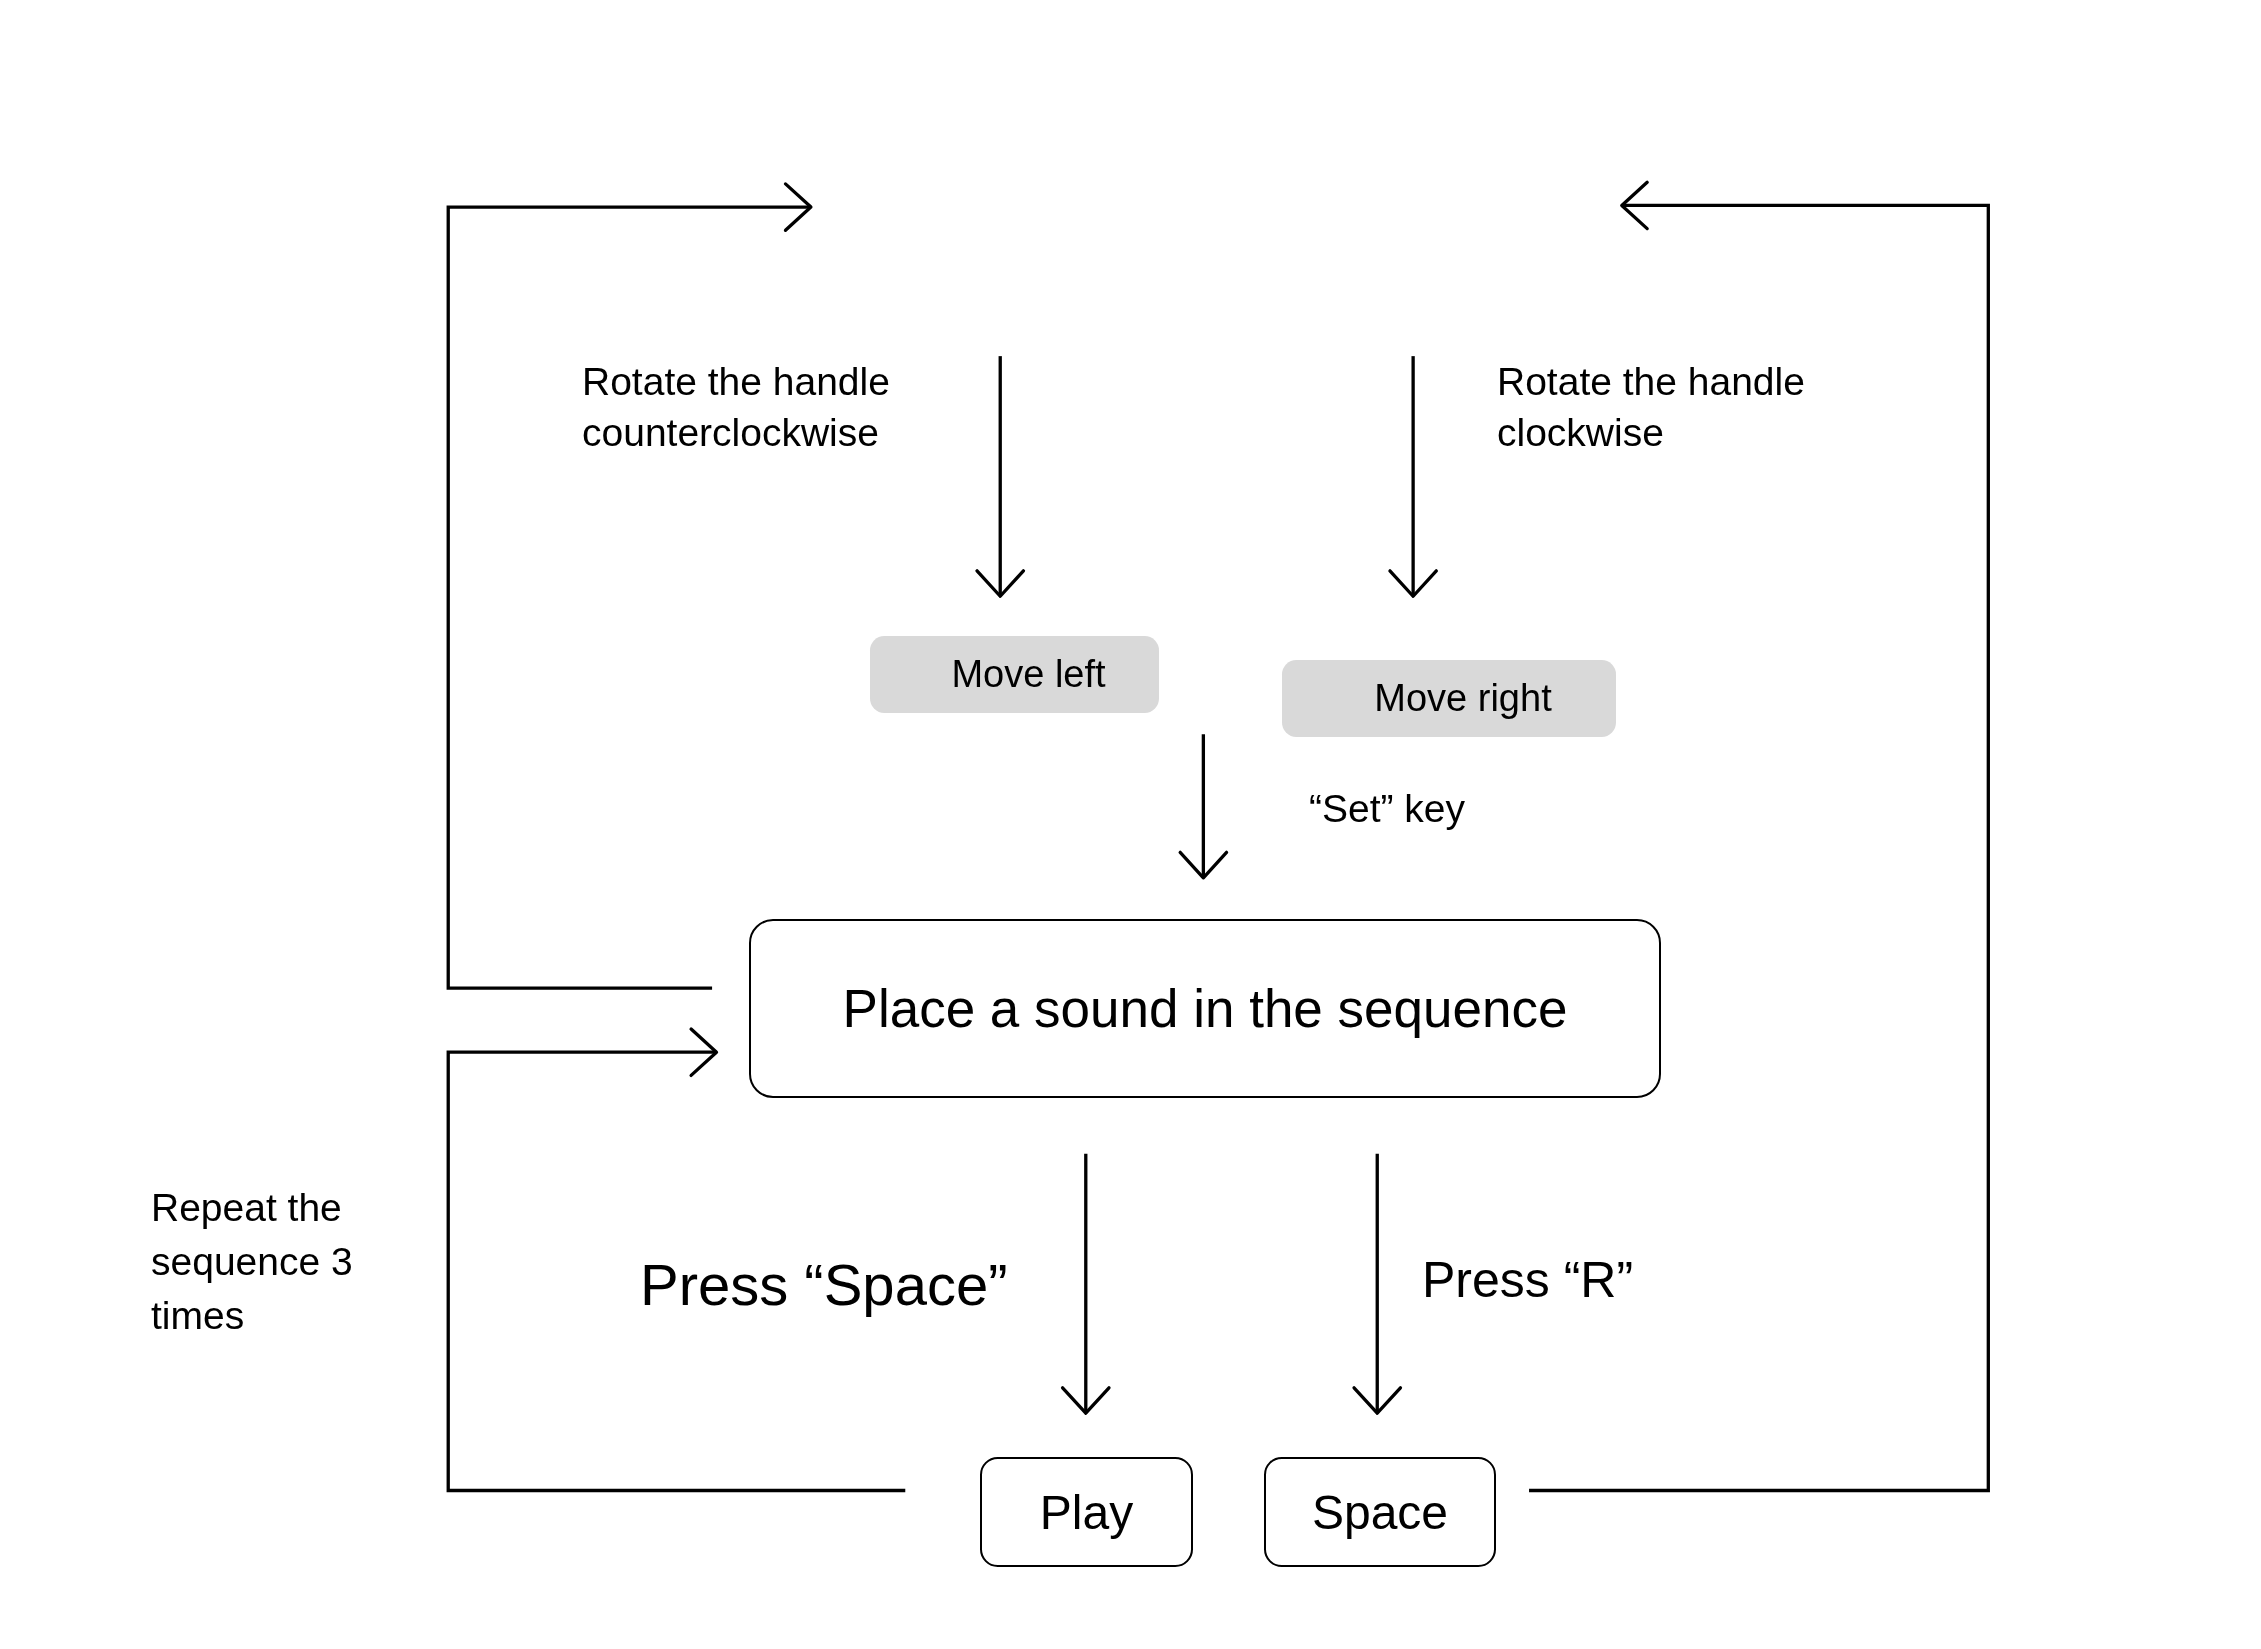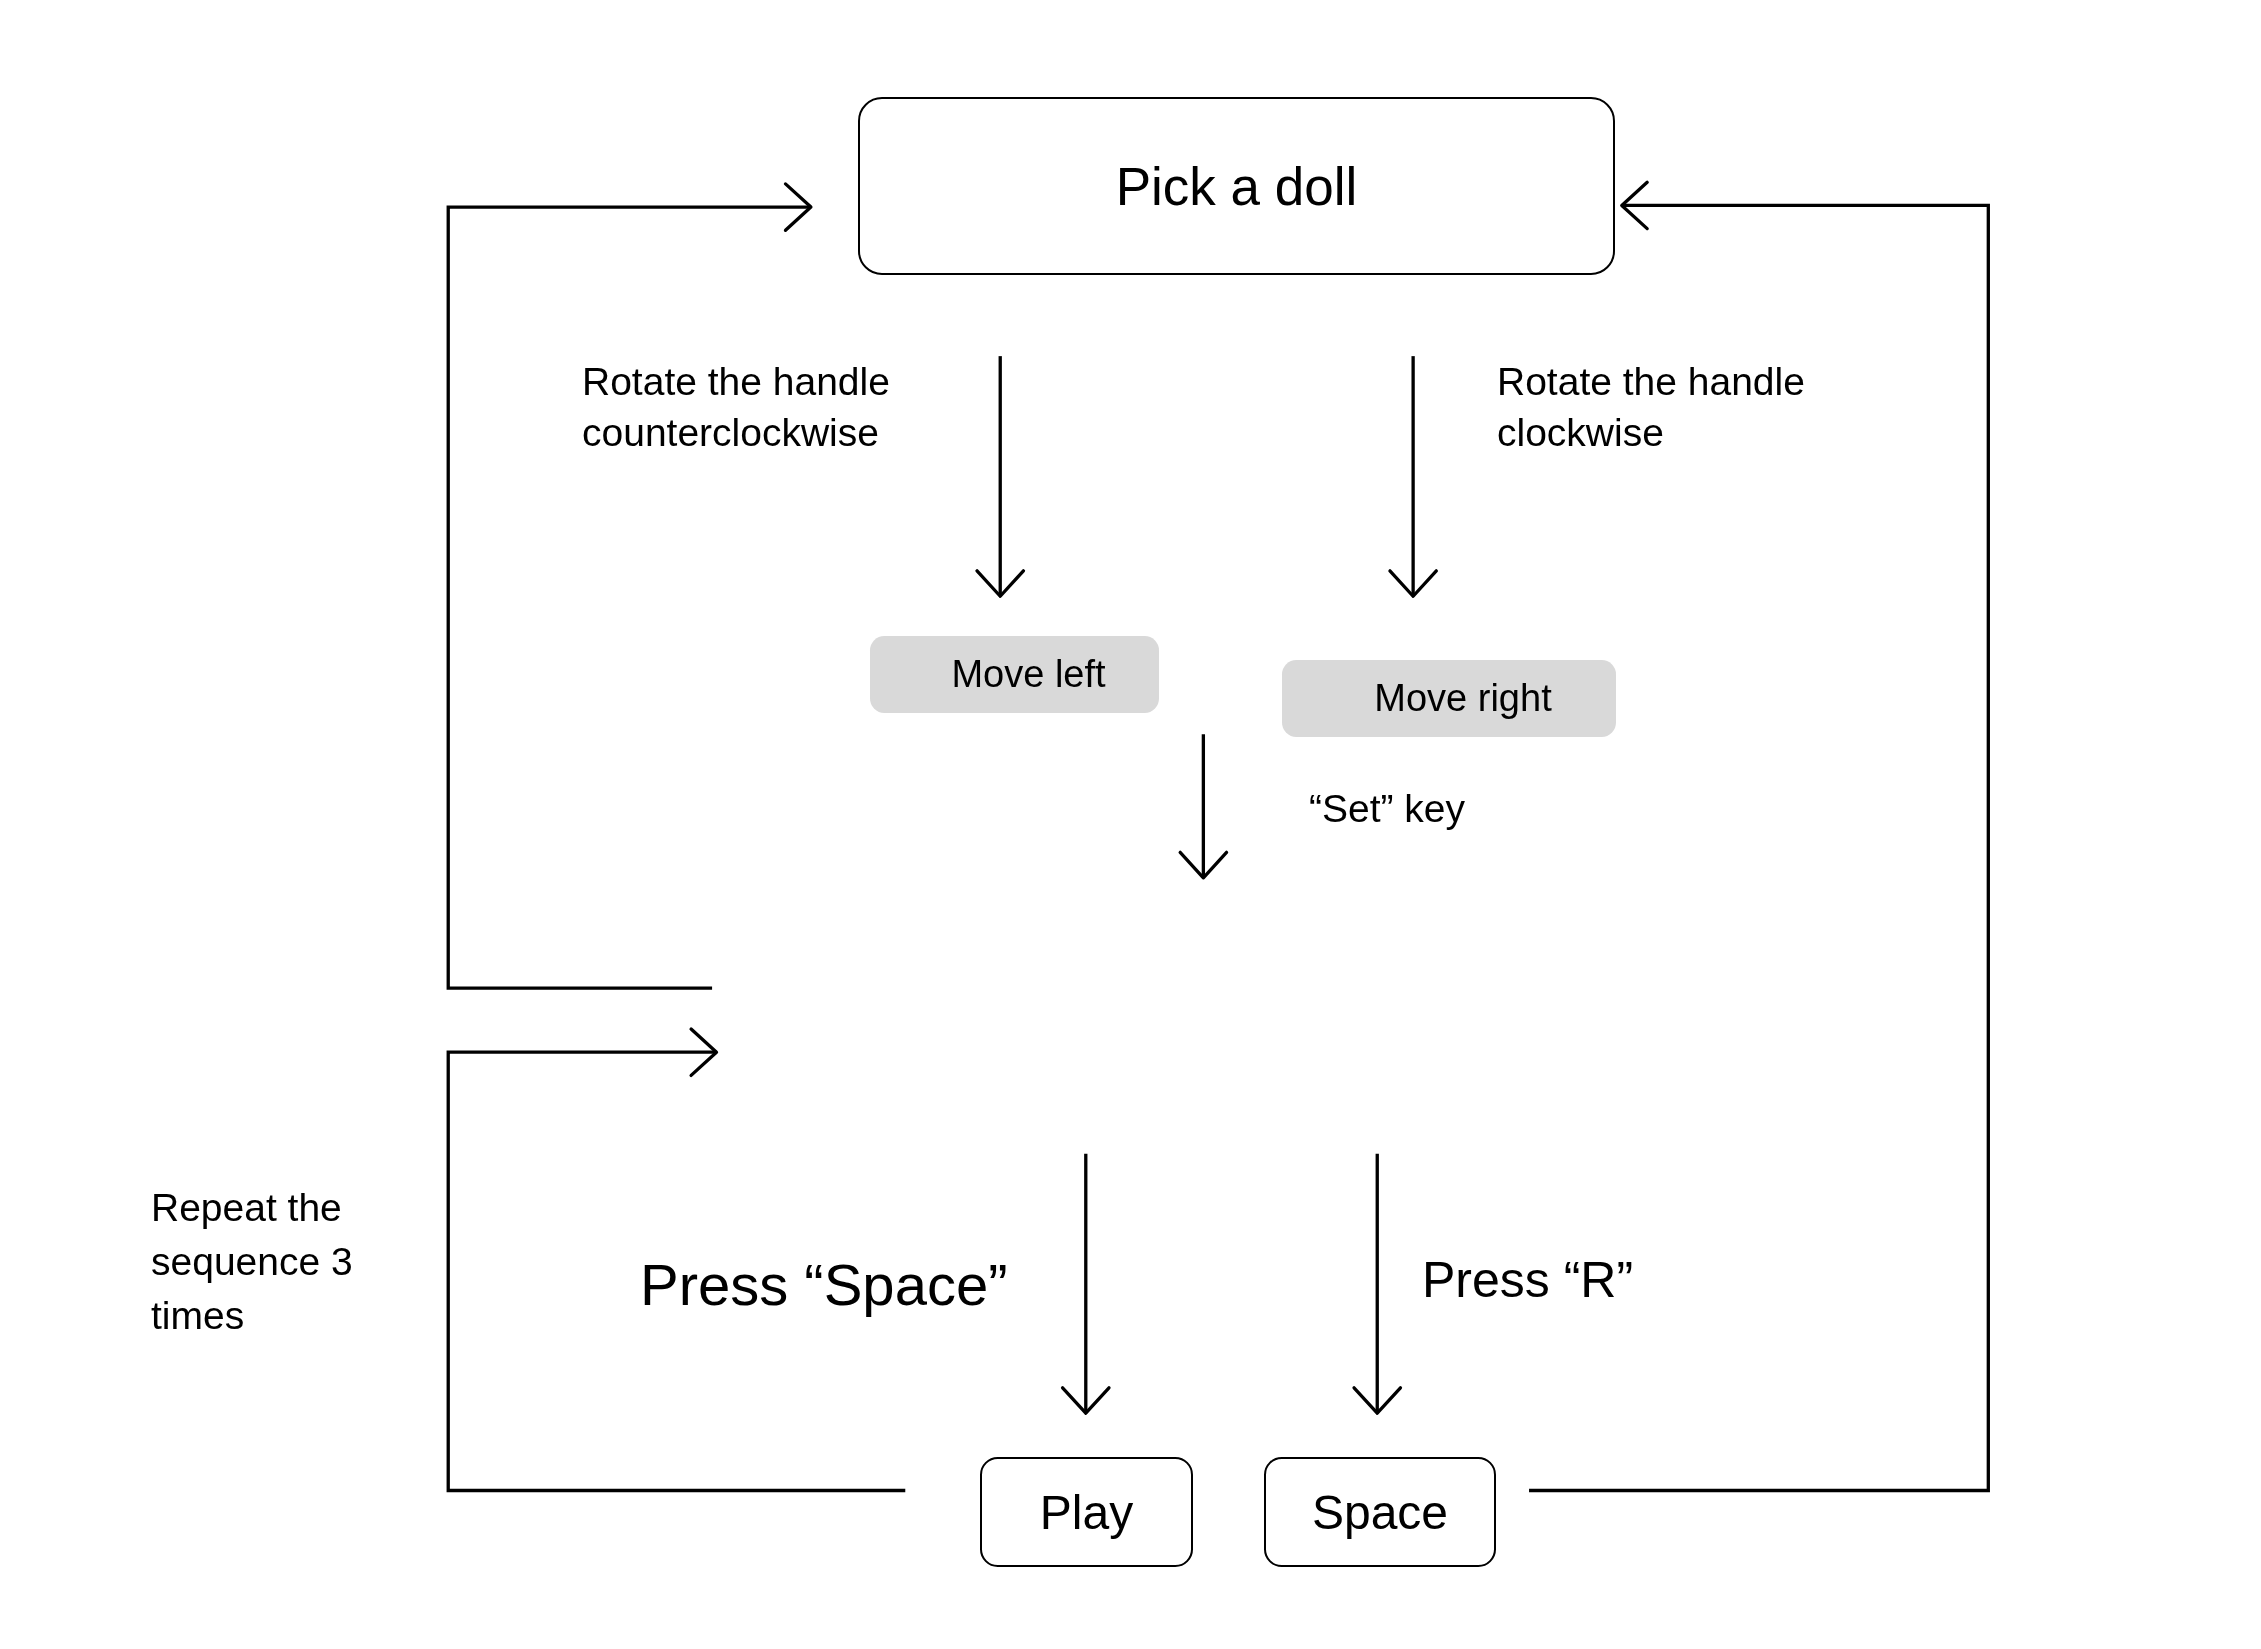--- a/index.html
+++ b/index.html
@@ -55,32 +55,32 @@
     <path d="M1812 645 L1812 1080" marker-end="url(#arrowhead)"></path>
     <path d="M2560 645 L2560 1080" marker-end="url(#arrowhead)"></path>
     <path d="M2180 1330 L2180 1590" marker-end="url(#arrowhead)"></path>
     <path d="M1967 2090 L1967 2560" marker-end="url(#arrowhead)"></path>
     <path d="M2495 2090 L2495 2560" marker-end="url(#arrowhead)"></path>
     <path d="M1290 1790 L812 1790 L812 375 L1469 375" marker-end="url(#arrowhead)"></path>
     <path d="M1640 2700 L812 2700 L812 1906 L1298 1906" marker-end="url(#arrowhead)"></path>
     <path d="M2770 2700 L3602 2700 L3602 372 L2938 372" marker-end="url(#arrowhead)"></path>
   </svg>
 
-  <div class="box node-big" id="node-pick">
-    <span>Pick a doll</span>
-  </div>
 
   <div class="key" id="key-left">
     <span>Move left</span>
   </div>
 
   <div class="key" id="key-right">
     <span>Move right</span>
   </div>
 
+  <div class="box node-big" id="node-place">
+    <span>Place a sound in the sequence</span>
+  </div>
 
   <div class="box node-btn" id="node-play">
     <span>Play</span>
   </div>
 
   <div class="box node-btn" id="node-reset">
     <span>Space</span>
   </div>
 
   <div class="lbl" id="lbl-ccw">Rotate the handle

